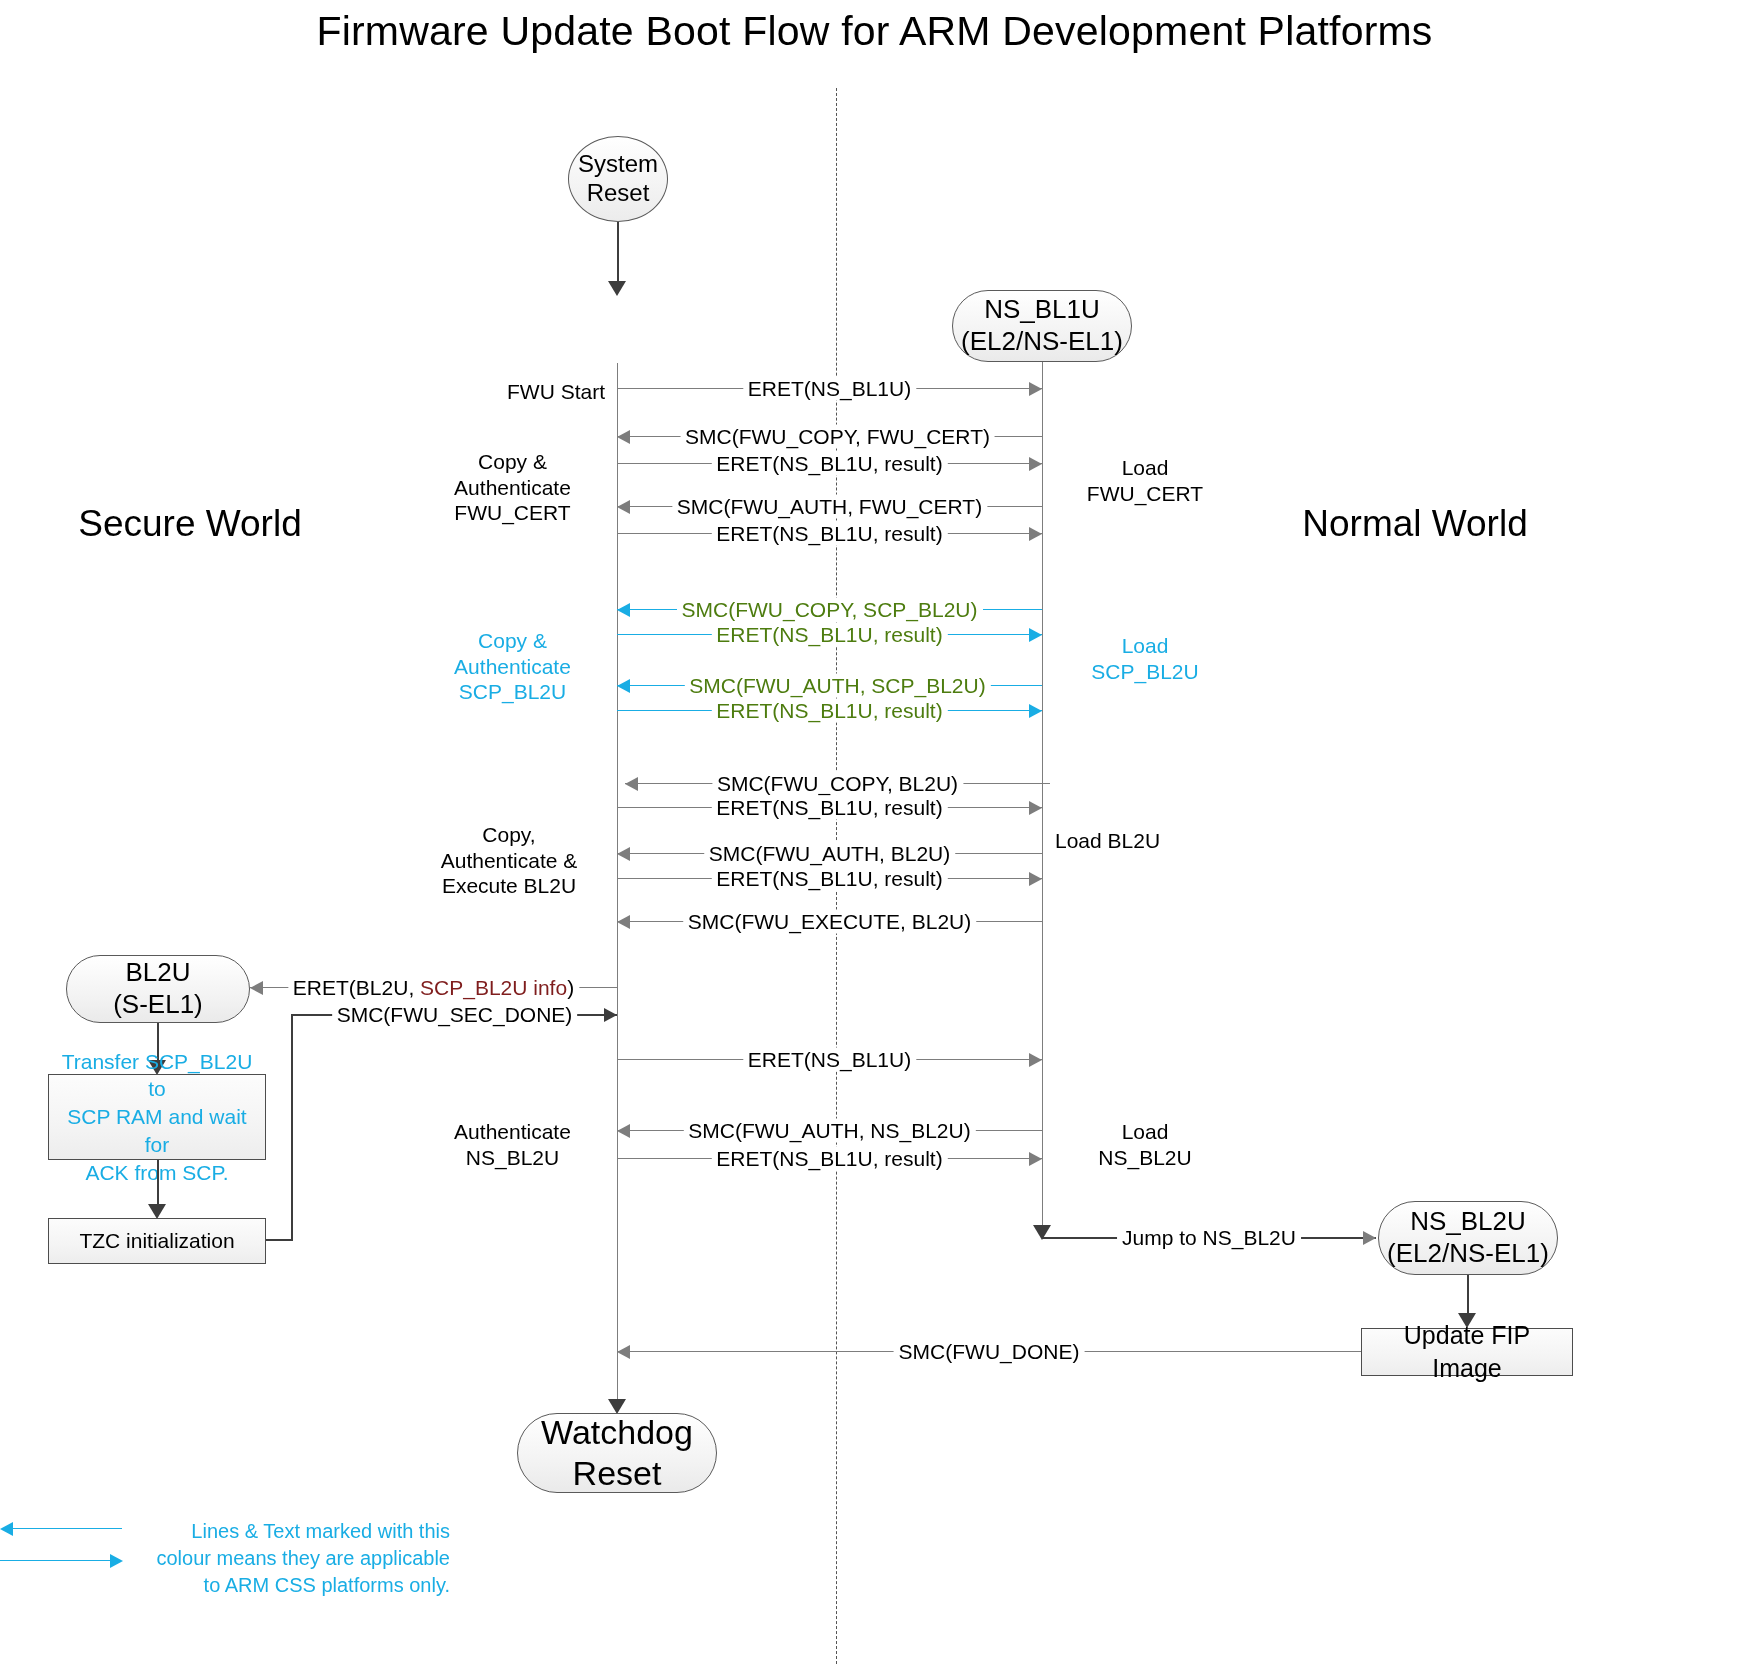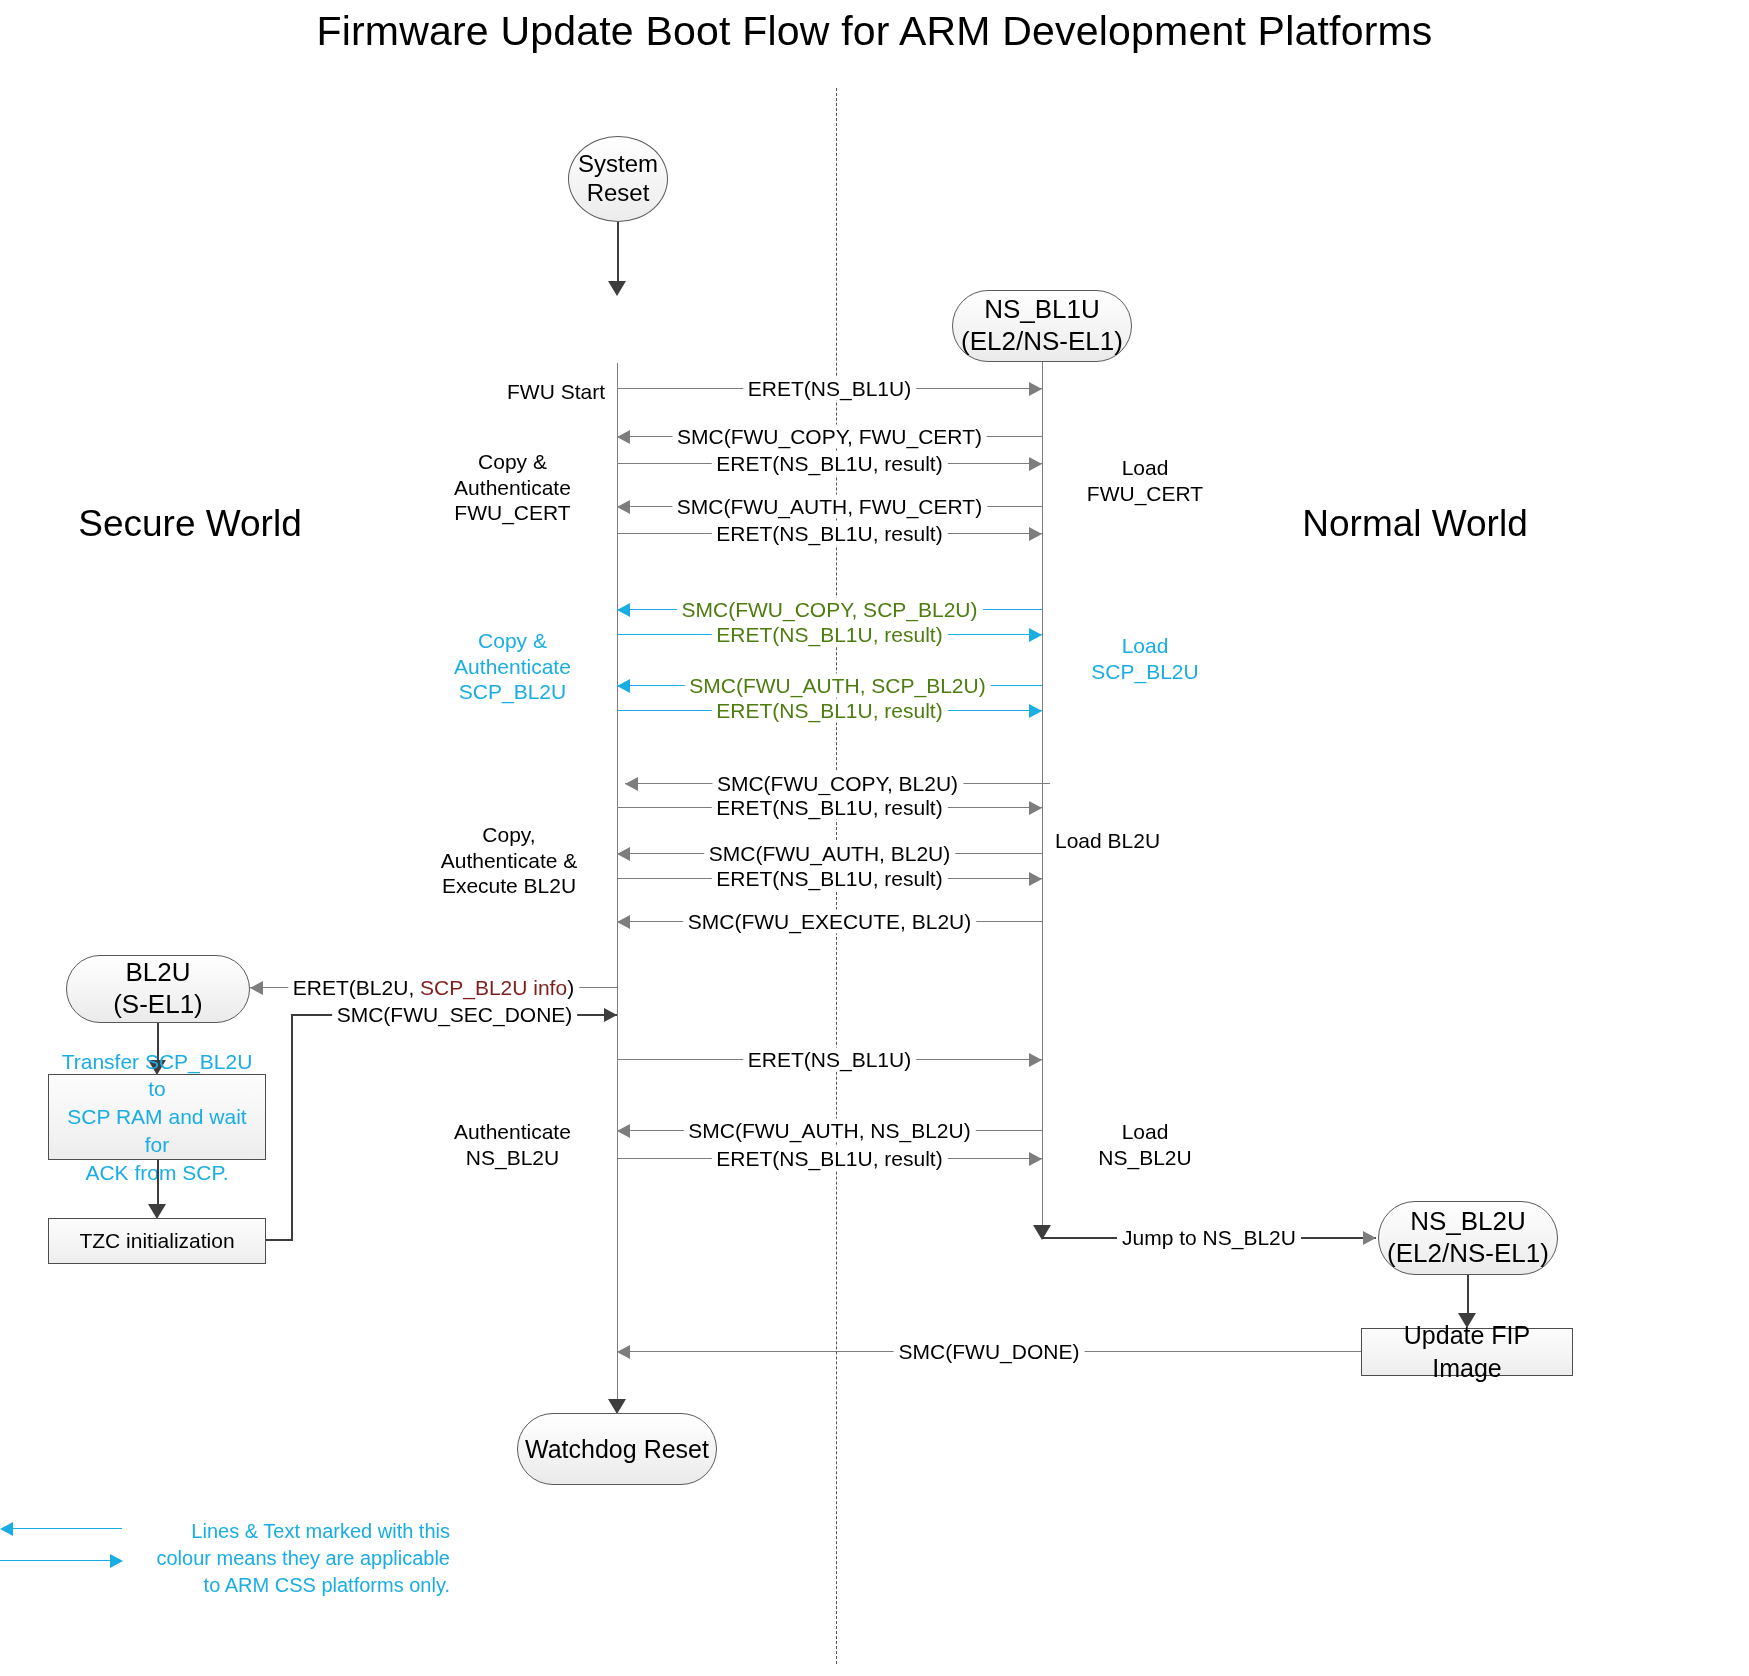--- a/index.html
+++ b/index.html
@@ -205,21 +205,21 @@
 
   <div class="abs msg" style="left:617px; top:378px; width:425px;">
     <div class="abs hline" style="left:0; top:10px; width:425px;"></div>
     <div class="abs arrow-r" style="left:412px; top:4px;"></div>
     <div class="msg-label" style="transform:translate(-50%,-52%);">ERET(NS_BL1U)</div>
   </div>
 
   <div class="abs msg" style="left:617px; top:426px; width:425px;">
     <div class="abs hline" style="left:0; top:10px; width:425px;"></div>
     <div class="abs arrow-l" style="left:0px; top:4px;"></div>
-    <div class="msg-label" style="transform:translate(-50%,-52%);">SMC(FWU_COPY, FWU_CERT)</div>
+    <div class="msg-label" style="transform:translate(-50%,-52%);margin-left:8px;">SMC(FWU_COPY, FWU_CERT)</div>
   </div>
 
   <div class="abs msg" style="left:617px; top:453px; width:425px;">
     <div class="abs hline" style="left:0; top:10px; width:425px;"></div>
     <div class="abs arrow-r" style="left:412px; top:4px;"></div>
     <div class="msg-label" style="transform:translate(-50%,-52%);">ERET(NS_BL1U, result)</div>
   </div>
 
   <div class="abs msg" style="left:617px; top:496px; width:425px;">
     <div class="abs hline" style="left:0; top:10px; width:425px;"></div>
@@ -358,21 +358,21 @@
   <div class="abs node-rect" style="left:1361px; top:1328px; width:212px; height:48px; font-size:25px;">
     <span>Update FIP Image</span>
   </div>
 
   <div class="abs msg" style="left:617px; top:1341px; width:744px;">
     <div class="abs hline" style="left:0; top:10px; width:744px;"></div>
     <div class="abs arrow-l" style="left:0px; top:4px;"></div>
     <div class="msg-label" style="transform:translate(-50%,-52%);">SMC(FWU_DONE)</div>
   </div>
 
-  <div class="abs node-round" style="left:517px; top:1413px; width:200px; height:72px; font-size:25px;">
+  <div class="abs node-round" style="left:517px; top:1413px; width:200px; height:80px; font-size:34px;">
     <span>Watchdog Reset</span>
   </div>
 
   <div class="abs side-note" style="left:430px; top:379px; width:175px; text-align:right;">FWU Start</div>
 
   <div class="abs side-note" style="left:420px; top:449px; width:185px;">Copy &amp;
 Authenticate
 FWU_CERT</div>
 
   <div class="abs side-note" style="left:1055px; top:455px; width:180px;">Load

